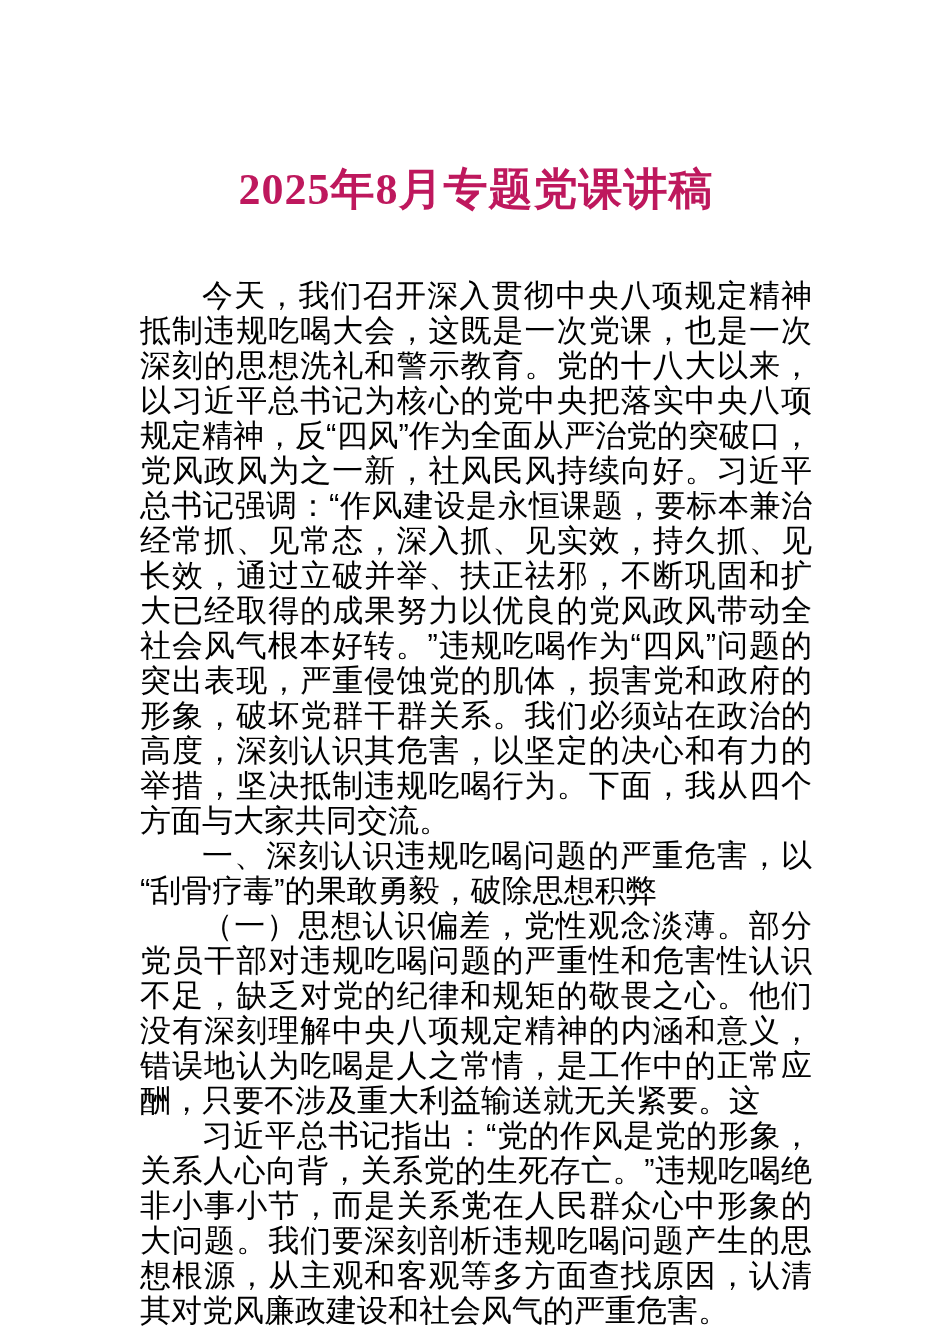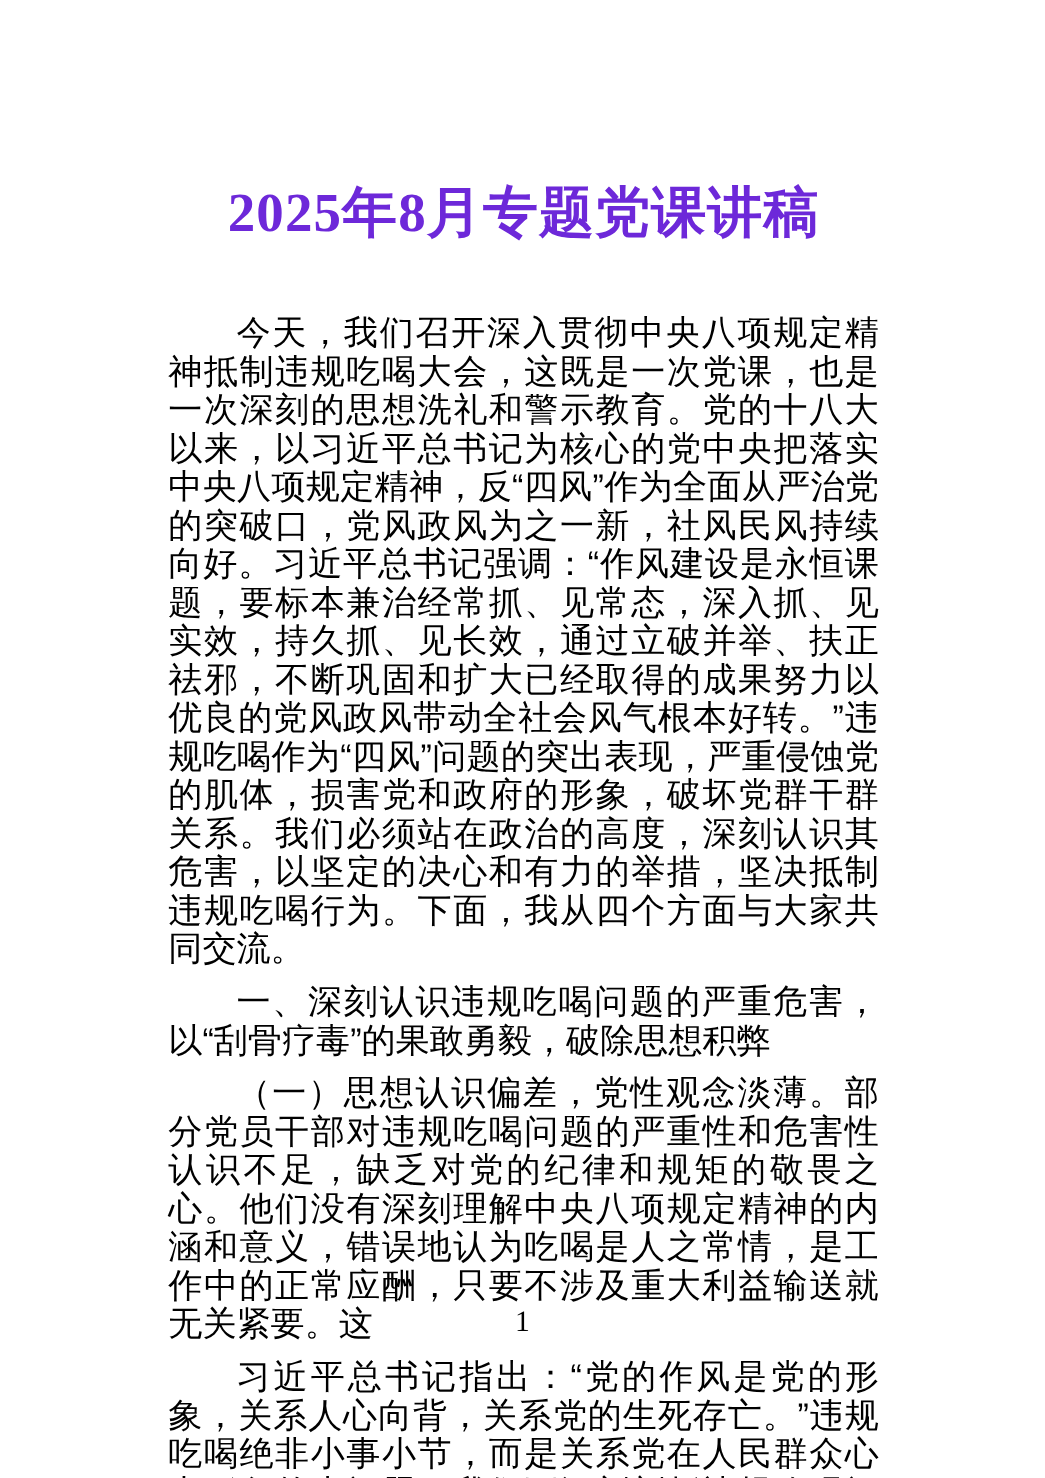--- a/index.html
+++ b/index.html
@@ -13,32 +13,32 @@
     height: 1344px;
     background: #ffffff;
     box-sizing: border-box;
     padding: 165px 138px 0 140px;
     overflow: hidden;
     color: #000000;
   }
   .doc-title {
     margin: 0 0 62px 0;
     font-family: "Liberation Serif", serif;
-    font-size: 50px;
+    font-size: 44px;
     font-weight: 700;
     line-height: 1.15;
     text-align: center;
     letter-spacing: 1px;
-    color: #6d28d9;
+    color: #be185d;
   }
   .doc-body {
     width: 672px;
   }
   .para {
-    margin: 13px;
+    margin: 0;
     font-family: "Liberation Sans", sans-serif;
     font-size: 31px;
     line-height: 35px;
     text-align: justify;
     text-indent: 2em;
     color: #000000;
     word-break: break-all;
   }
   .para.heading {
     font-weight: 400;

